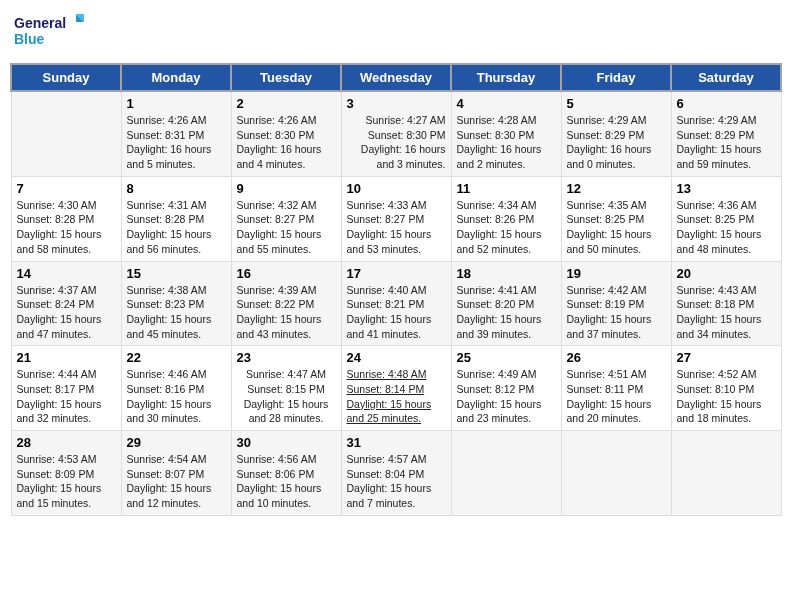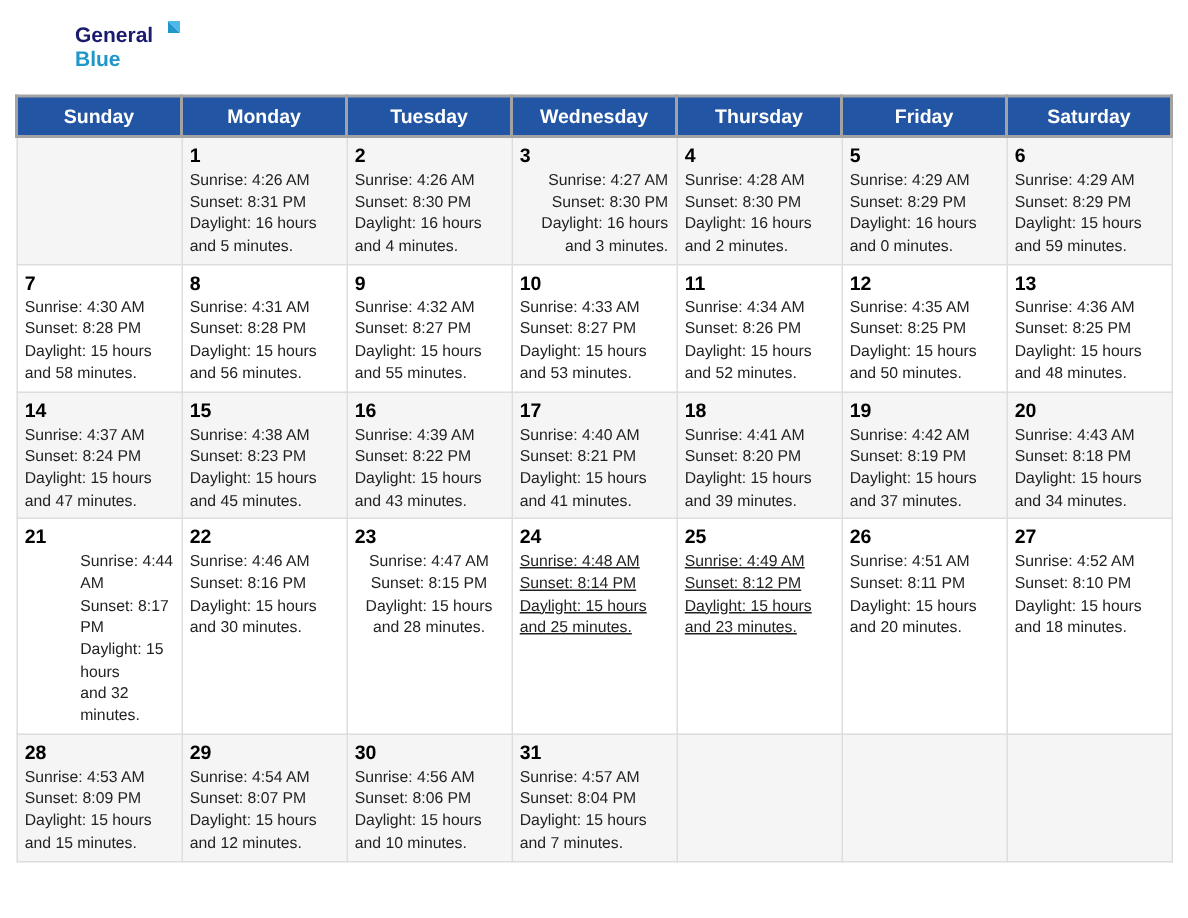--- a/index.html
+++ b/index.html
@@ -13,21 +13,20 @@
     .header {
       display: flex;
       justify-content: space-between;
       align-items: flex-start;
       margin-bottom: 8px;
       padding: 0 4px;
     }
     .logo {
       display: flex;
       gap: 2px;
-      margin-left: 36px;
     }
     .title-block {
       text-align: right;
     }
     .month-year {
       font-size: 36px;
       font-weight: bold;
       color: #1a1a6e;
       line-height: 1.1;
     }
@@ -249,21 +248,21 @@
           <span class="day-number">20</span>
           <div class="day-info" style="white-space: pre-line;">Sunrise: 4:43 AM
 Sunset: 8:18 PM
 Daylight: 15 hours
 and 34 minutes.</div>
         </td>
       </tr>
       <tr>
         <td>
           <span class="day-number">21</span>
-          <div class="day-info" style="white-space: pre-line; margin-left: 37px;">Sunrise: 4:44 AM
+          <div class="day-info" style="white-space: pre-line;">Sunrise: 4:44 AM
 Sunset: 8:17 PM
 Daylight: 15 hours
 and 32 minutes.</div>
         </td>
         <td>
           <span class="day-number">22</span>
           <div class="day-info" style="white-space: pre-line;">Sunrise: 4:46 AM
 Sunset: 8:16 PM
 Daylight: 15 hours
 and 30 minutes.</div>
@@ -277,21 +276,21 @@
         </td>
         <td>
           <span class="day-number">24</span>
           <div class="day-info" style="white-space: pre-line; text-decoration: underline;">Sunrise: 4:48 AM
 Sunset: 8:14 PM
 Daylight: 15 hours
 and 25 minutes.</div>
         </td>
         <td>
           <span class="day-number">25</span>
-          <div class="day-info" style="white-space: pre-line; text-decoration: underline;">Sunrise: 4:49 AM
+          <div class="day-info" style="white-space: pre-line;">Sunrise: 4:49 AM
 Sunset: 8:12 PM
 Daylight: 15 hours
 and 23 minutes.</div>
         </td>
         <td>
           <span class="day-number">26</span>
           <div class="day-info" style="white-space: pre-line;">Sunrise: 4:51 AM
 Sunset: 8:11 PM
 Daylight: 15 hours
 and 20 minutes.</div>

